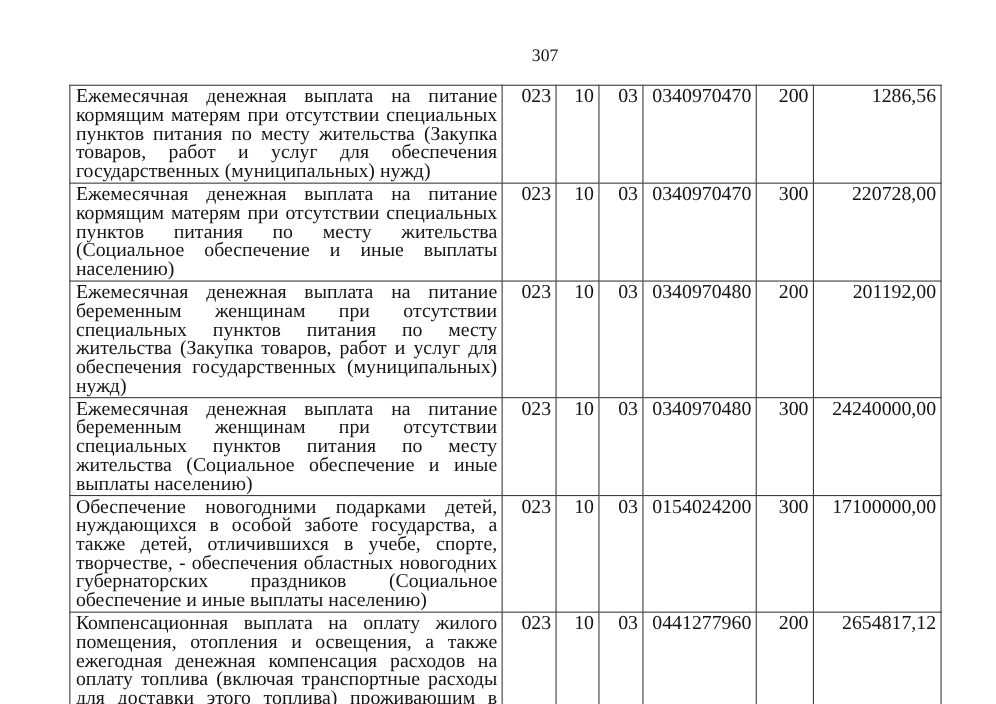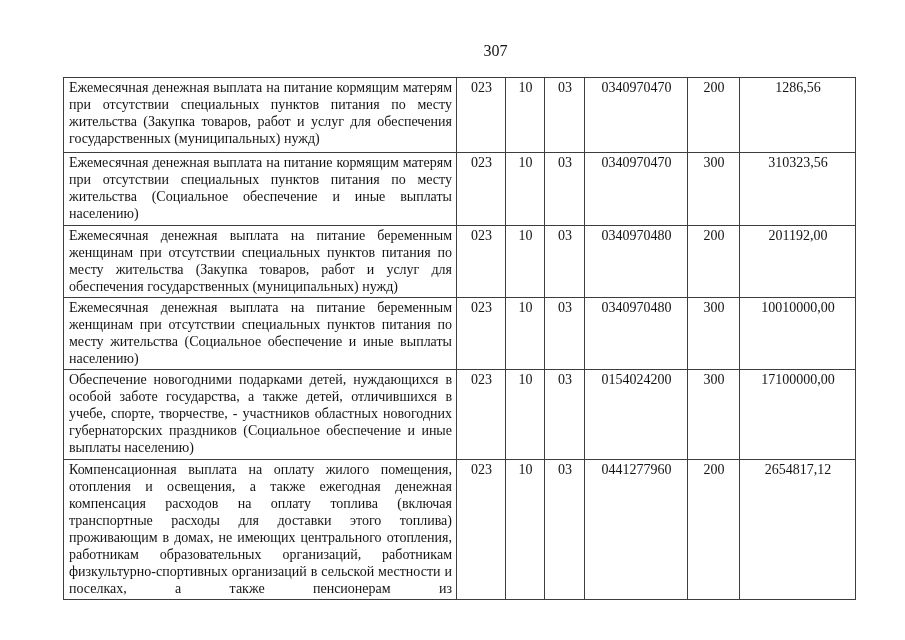--- a/index.html
+++ b/index.html
@@ -30,33 +30,33 @@
     position: absolute;
     top: 77px;
     left: 63px;
     width: 792px;
     border-collapse: collapse;
     table-layout: fixed;
   }
   table.budget td {
     border: 1.5px solid #3d3d3d;
     vertical-align: top;
-    font-size: 14px;
+    font-size: 18px;
     line-height: 17px;
     padding: 1px 4px 2px 5px;
     overflow: hidden;
   }
   td.desc {
     text-align: justify;
   }
   td.desc.cut {
     text-align-last: justify;
   }
   td.code {
-    text-align: center;
+    text-align: right;
     padding: 1px 2px 2px 2px;
   }
   tr.r1 td { height: 71px; }
   tr.r2 td { height: 69px; }
   tr.r3 td { height: 65px; }
   tr.r4 td { height: 65px; }
   tr.r5 td { height: 86px; }
   tr.r6 td { height: 131px; }
 </style>
 </head>
@@ -86,42 +86,42 @@
         <td class="code">200</td>
         <td class="code">1286,56</td>
       </tr>
       <tr class="r2">
         <td class="desc">Ежемесячная денежная выплата на питание кормящим матерям при отсутствии специальных пунктов питания по месту жительства (Социальное обеспечение и иные выплаты населению)</td>
         <td class="code">023</td>
         <td class="code">10</td>
         <td class="code">03</td>
         <td class="code">0340970470</td>
         <td class="code">300</td>
-        <td class="code">310323,56</td>
+        <td class="code">220728,00</td>
       </tr>
       <tr class="r3">
         <td class="desc">Ежемесячная денежная выплата на питание беременным женщинам при отсутствии специальных пунктов питания по месту жительства (Закупка товаров, работ и услуг для обеспечения государственных (муниципальных) нужд)</td>
         <td class="code">023</td>
         <td class="code">10</td>
         <td class="code">03</td>
         <td class="code">0340970480</td>
         <td class="code">200</td>
         <td class="code">201192,00</td>
       </tr>
       <tr class="r4">
         <td class="desc">Ежемесячная денежная выплата на питание беременным женщинам при отсутствии специальных пунктов питания по месту жительства (Социальное обеспечение и иные выплаты населению)</td>
         <td class="code">023</td>
         <td class="code">10</td>
         <td class="code">03</td>
         <td class="code">0340970480</td>
         <td class="code">300</td>
-        <td class="code">10010000,00</td>
+        <td class="code">24240000,00</td>
       </tr>
       <tr class="r5">
-        <td class="desc">Обеспечение новогодними подарками детей, нуждающихся в особой заботе государства, а также детей, отличившихся в учебе, спорте, творчестве, - участников областных новогодних губернаторских праздников (Социальное обеспечение и иные выплаты населению)</td>
+        <td class="desc">Обеспечение новогодними подарками детей, нуждающихся в особой заботе государства, а также детей, отличившихся в учебе, спорте, творчестве, - обеспечения областных новогодних губернаторских праздников (Социальное обеспечение и иные выплаты населению)</td>
         <td class="code">023</td>
         <td class="code">10</td>
         <td class="code">03</td>
         <td class="code">0154024200</td>
         <td class="code">300</td>
         <td class="code">17100000,00</td>
       </tr>
       <tr class="r6">
         <td class="desc cut">Компенсационная выплата на оплату жилого помещения, отопления и освещения, а также ежегодная денежная компенсация расходов на оплату топлива (включая транспортные расходы для доставки этого топлива) проживающим в домах, не имеющих центрального отопления, работникам образовательных организаций, работникам физкультурно-спортивных организаций в сельской местности и поселках, а также пенсионерам из</td>
         <td class="code">023</td>

